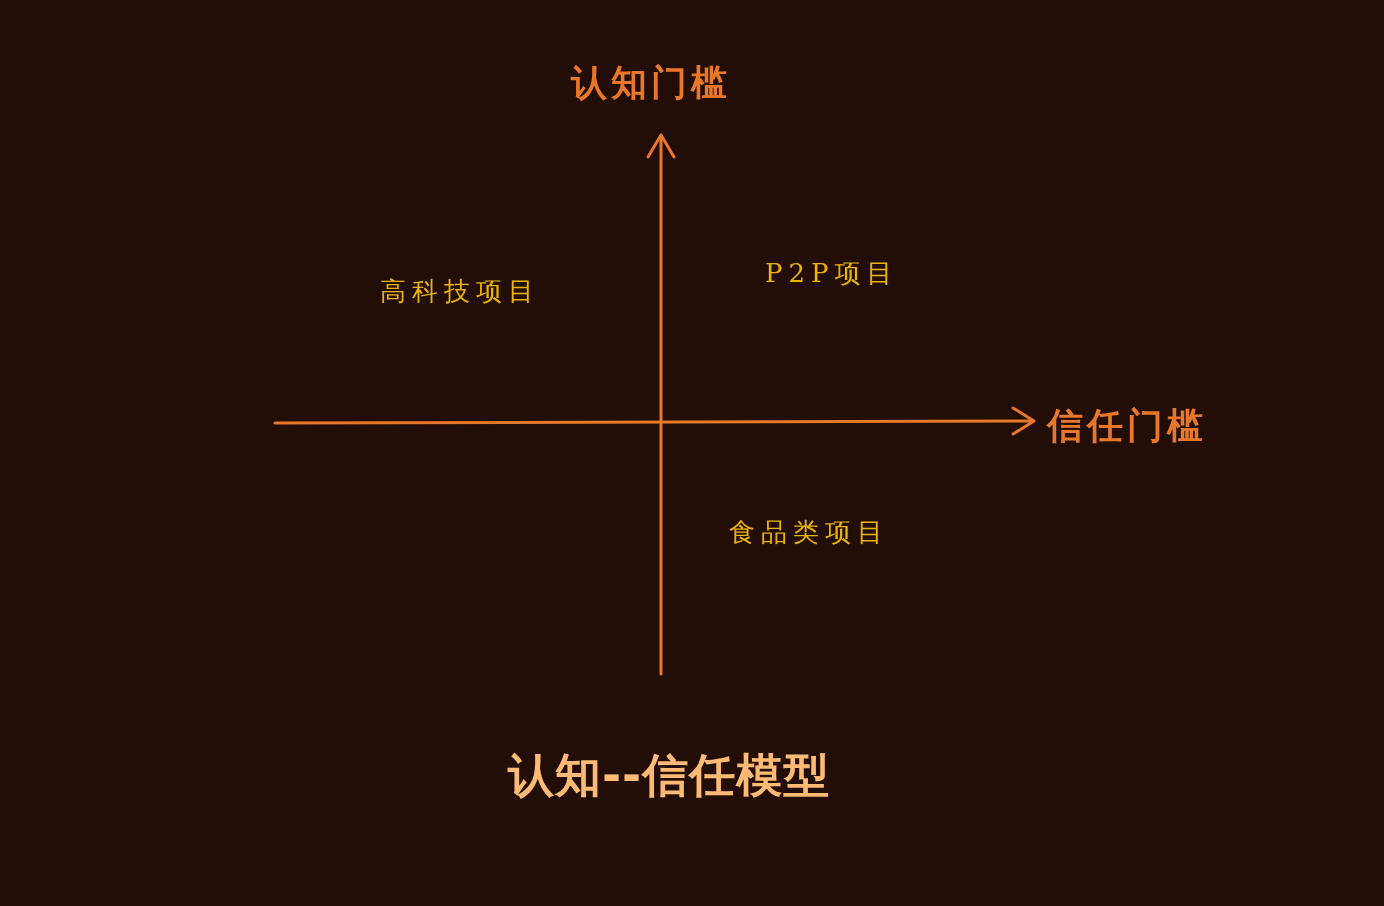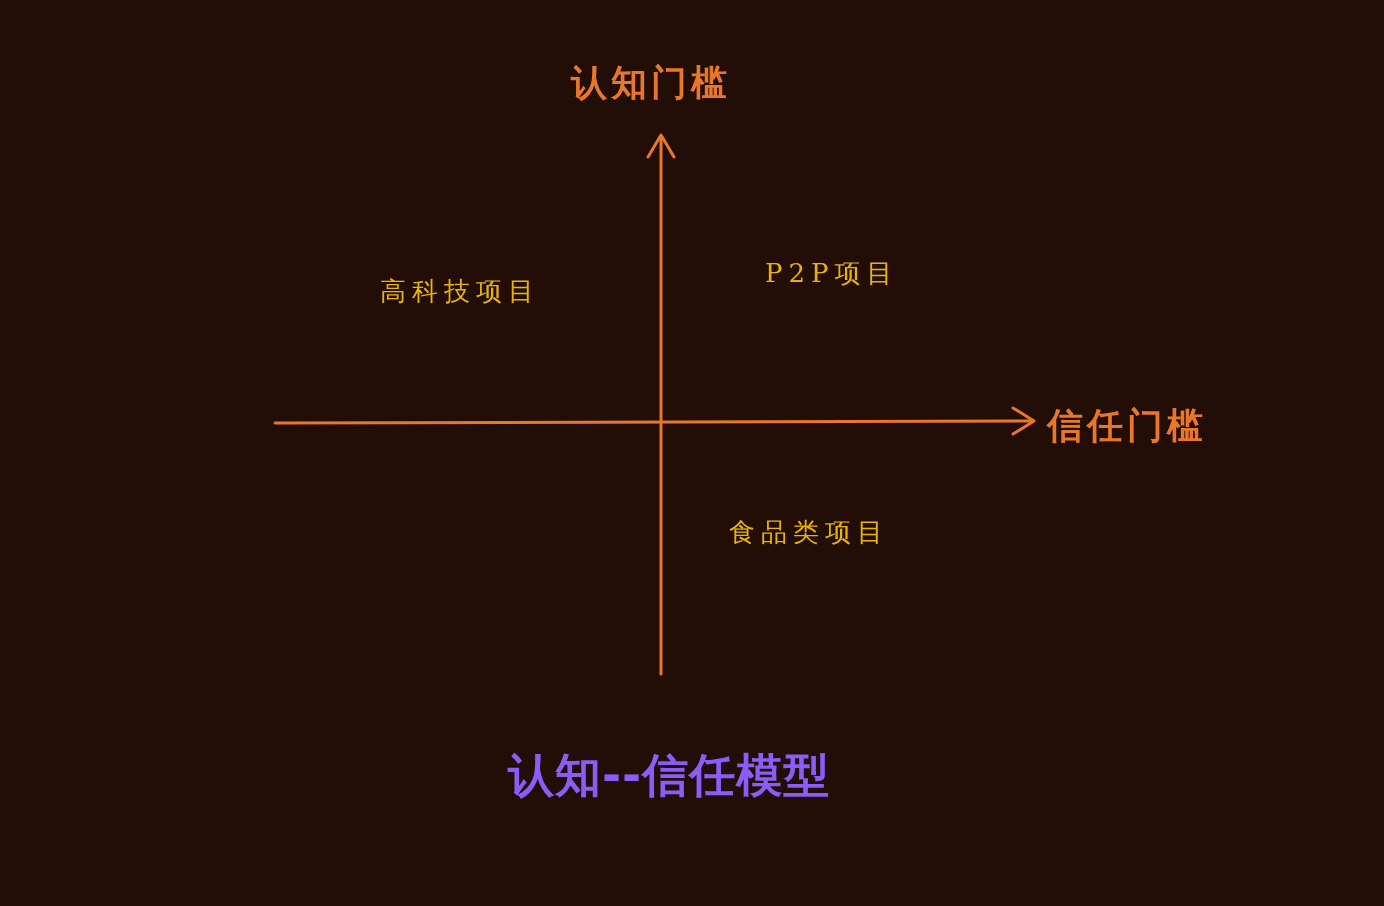--- a/index.html
+++ b/index.html
@@ -31,21 +31,21 @@
       letter-spacing: 4px;
       font-weight: bold;
     }
     .quad-label {
       color: #eab308;
       font-size: 26px;
       letter-spacing: 6px;
       font-weight: normal;
     }
     .title {
-      color: #8b5cf6;
+      color: #fdba74;
       font-family: "DejaVu Sans", "Liberation Sans", sans-serif;
       font-size: 46px;
       font-weight: bold;
       letter-spacing: 1px;
     }
   </style>
 </head>
 <body>
 
 <div class="canvas">

